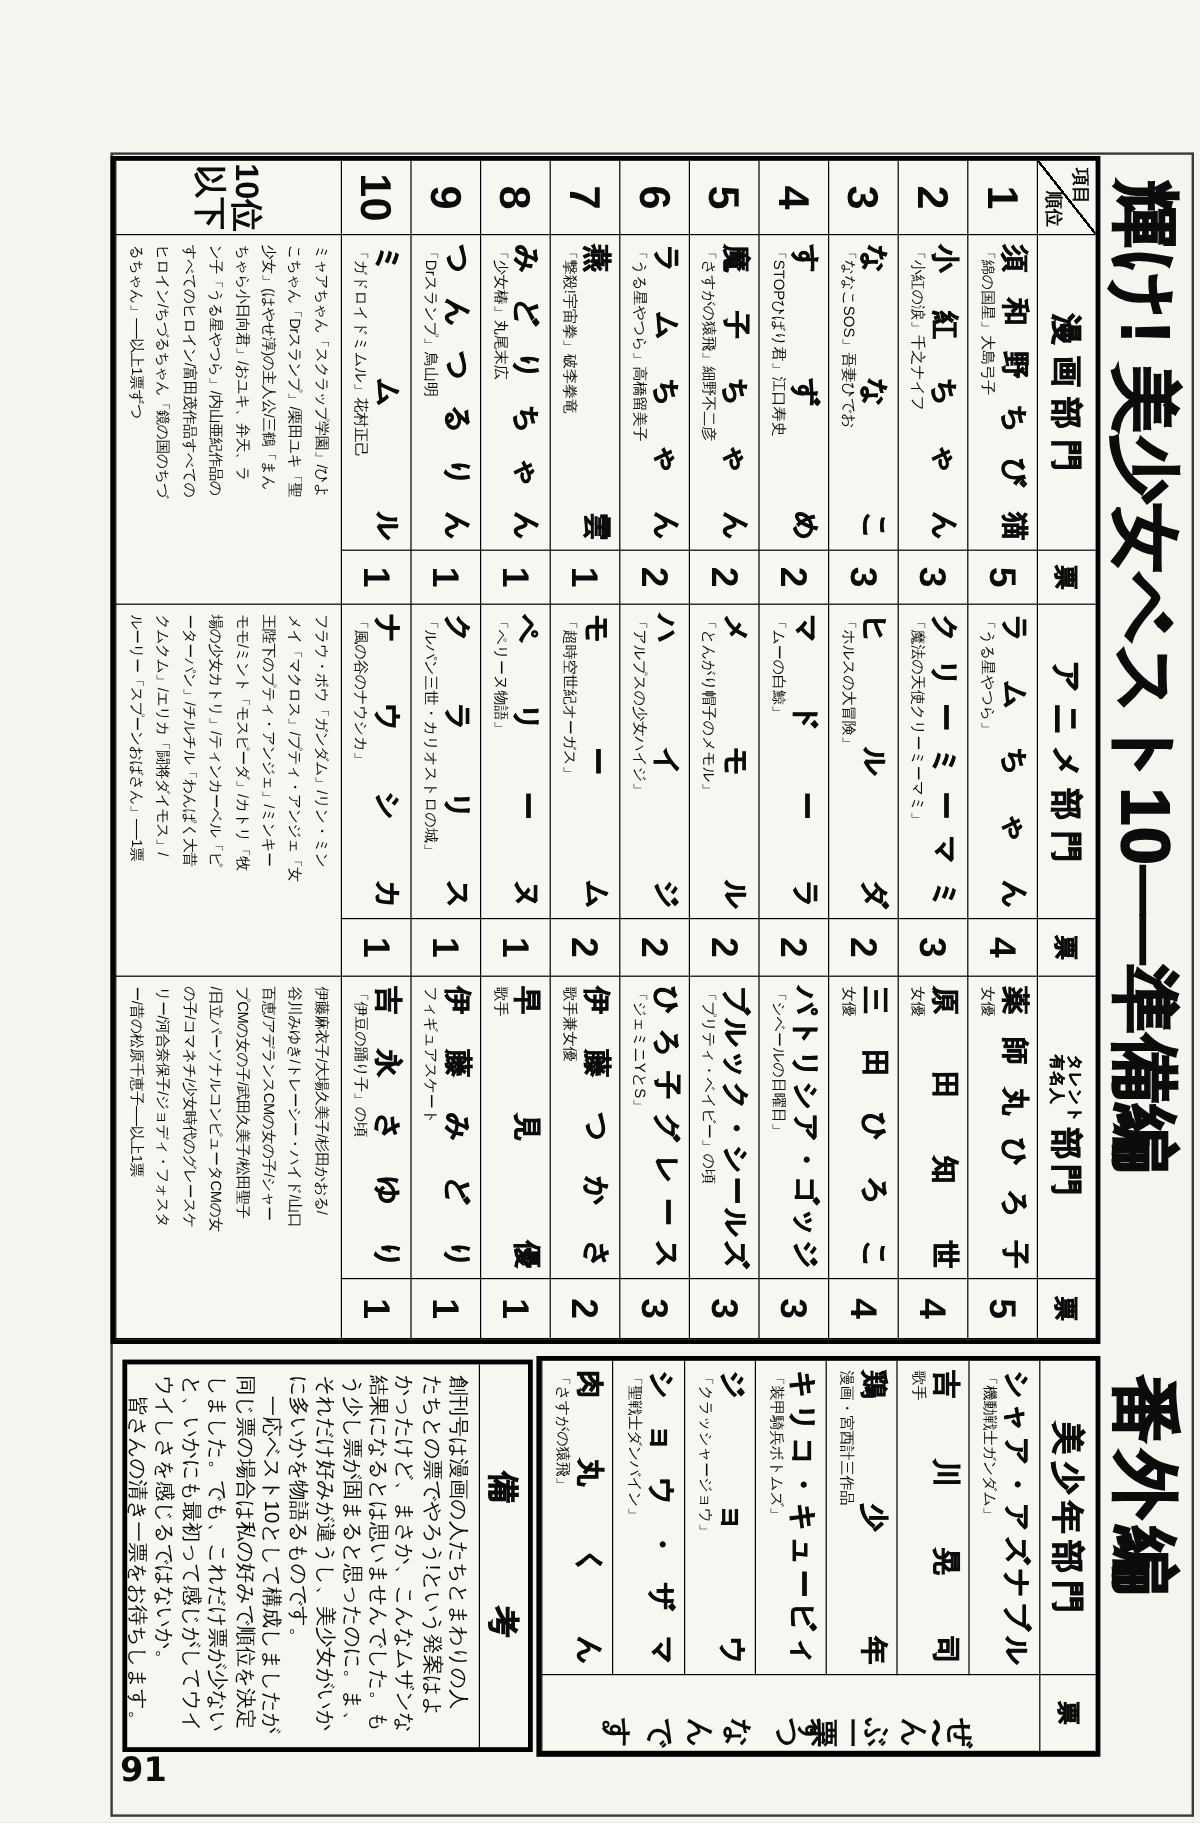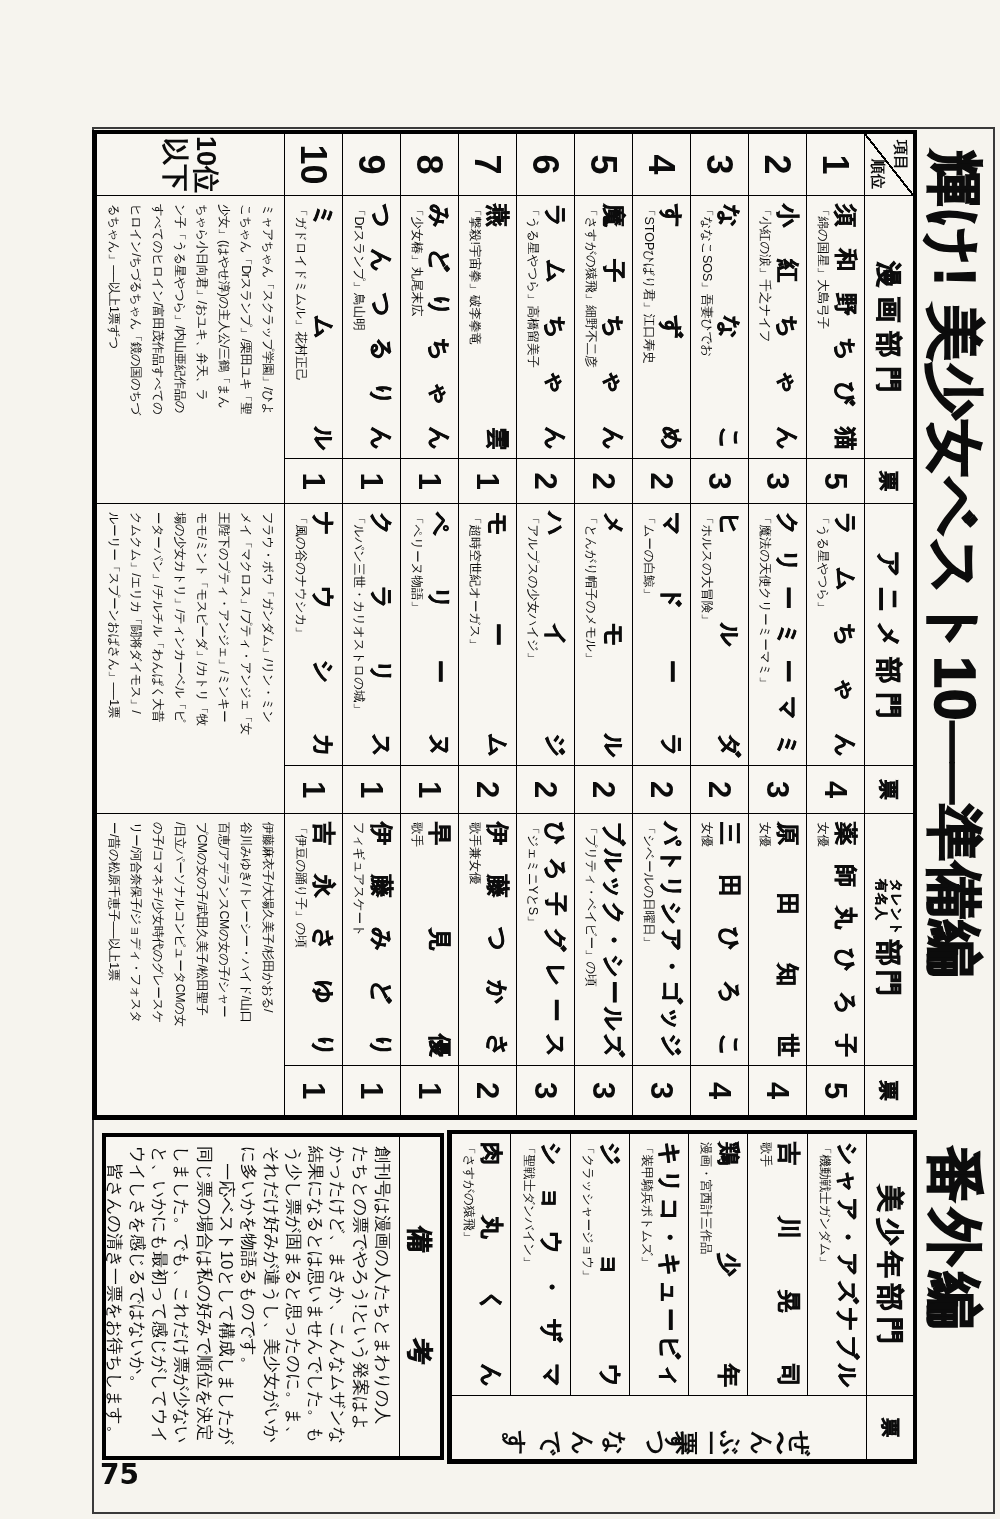--- a/index.html
+++ b/index.html
@@ -336,14 +336,14 @@
 に多いかを物語るものです。
 　一応ベスト10として構成しましたが
 同じ票の場合は私の好みで順位を決定
 しました。でも、これだけ票が少ない
 と、いかにも最初って感じがしてウイ
 ウイしさを感じるではないか。
 　皆さんの清き一票をお待ちします。</div>
     </div>
   </div>
 
-  <div class="pageno">75</div>
+  <div class="pageno">91</div>
 </div>
 
 </body></html>

